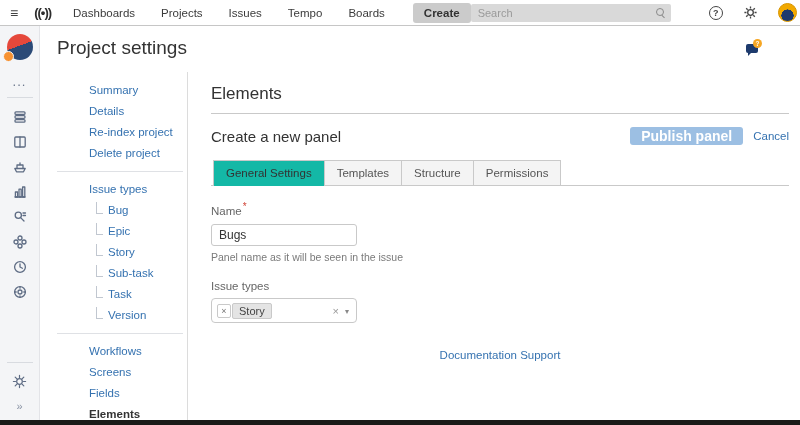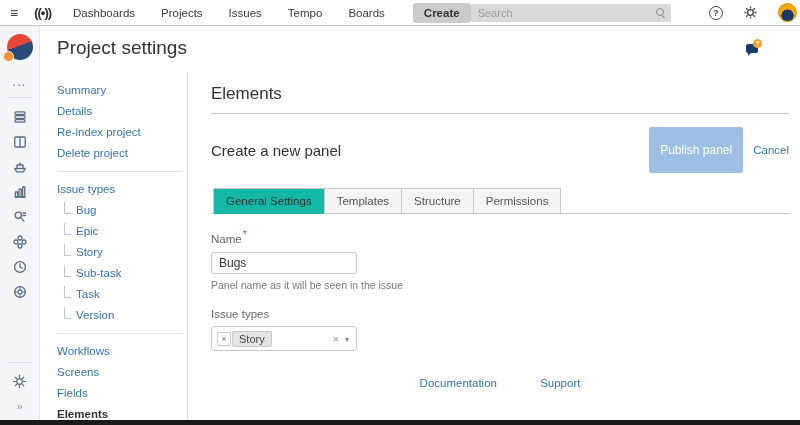--- a/index.html
+++ b/index.html
@@ -1,21 +1,21 @@
 <!DOCTYPE html>
 <html><head>
 <meta charset="utf-8">
 <style>
   * { box-sizing: border-box; }
   html,body { margin:0; padding:0; }
   body {
     width:800px; height:425px; position:relative; overflow:hidden;
     font-family:"Liberation Sans", sans-serif; background:#fff; color:#333;
   }
-  a { text-decoration:none; }
+  a { text-decoration:none;margin-left:32px; }
 
   
   .topnav {
     position:absolute; top:0; left:0; right:0; height:26px;
     background:#fff; border-bottom:1px solid #c6c6c6;
     display:flex; align-items:center; z-index:5;
   }
   .hamburger { margin-left:10px; font-size:14px; color:#444; line-height:1; cursor:pointer; }
   .logo { margin-left:16px; font-size:13px; font-weight:bold; color:#2d2d2d; letter-spacing:-1px; }
   .topnav-menu { display:flex; align-items:flex-end; margin-left:22px; }
@@ -92,22 +92,22 @@
   .sub-link .tree { width:7px; height:12px; border-left:1px solid #c1c7d0; border-bottom:1px solid #c1c7d0; margin:0 5px 5px 0; flex:none; }
   .vdivider { position:absolute; top:72px; bottom:5px; left:187px; width:1px; background:#dcdcdc; }
 
   
   .content { position:absolute; top:70px; left:211px; width:578px; }
   .section-title { font-size:17px; font-weight:normal; color:#333; margin:14px 0 0; padding-bottom:9px; border-bottom:1px solid #c9c9c9; }
   .panel-head { display:flex; align-items:center; margin-top:13px; }
   .panel-title { font-size:15px; font-weight:normal; color:#333; margin:0; }
   .panel-actions { margin-left:auto; display:flex; align-items:center; }
   .publish-btn {
-    background:#9cbfe3; color:#fff; font-weight:normal; font-size:12px;
-    border:none; border-radius:3px; padding:16px 11px; cursor:pointer;
+    background:#9cbfe3; color:#fff; font-weight:bold; font-size:14px;
+    border:none; border-radius:3px; padding:1px 11px; cursor:pointer;
   }
   .cancel-link { color:#3572b0; font-size:11.5px; margin-left:10px; cursor:pointer; }
 
   .tabs { display:flex; align-items:flex-end; border-bottom:1px solid #c9c9c9; margin-top:15px; padding-left:2px; }
   .tab {
     border:1px solid #c9c9c9; border-bottom:none; background:#f4f4f4; color:#555;
     font-size:11.5px; padding:6px 12px; margin-right:-1px; cursor:pointer; position:relative;
   }
   .tab.active { background:#14b8a6; color:#333; margin-bottom:-1px; padding-bottom:7px; z-index:2; cursor:default; }
 
@@ -131,21 +131,21 @@
   }
   .chip {
     background:#e4e4e4; border:1px solid #c9c9c9; border-radius:2px; color:#444;
     font-size:11px; padding:0 6px; line-height:14px; height:16px; display:flex; align-items:center;
     margin-left:1px; cursor:default;
   }
   .ms-clear { margin-left:auto; color:#999; font-size:11px; cursor:pointer; }
   .ms-arrow { color:#888; font-size:8px; margin:2px 2px 0 6px; cursor:pointer; }
 
   .footer-links { margin-top:26px; text-align:center; font-size:11.5px; }
-  .footer-links a { color:#3572b0; margin:0 20px; cursor:pointer; }
+  .footer-links a { color:#3572b0; margin:0 0; cursor:pointer; }
 
   .bottom-strip { position:absolute; bottom:0; left:0; right:0; height:5px; background:#1a1a18; }
 </style>
 </head>
 <body>
 
 <div class="topnav">
   <span class="hamburger">≡</span>
   <span class="logo">((•))</span>
   <div class="topnav-menu">

